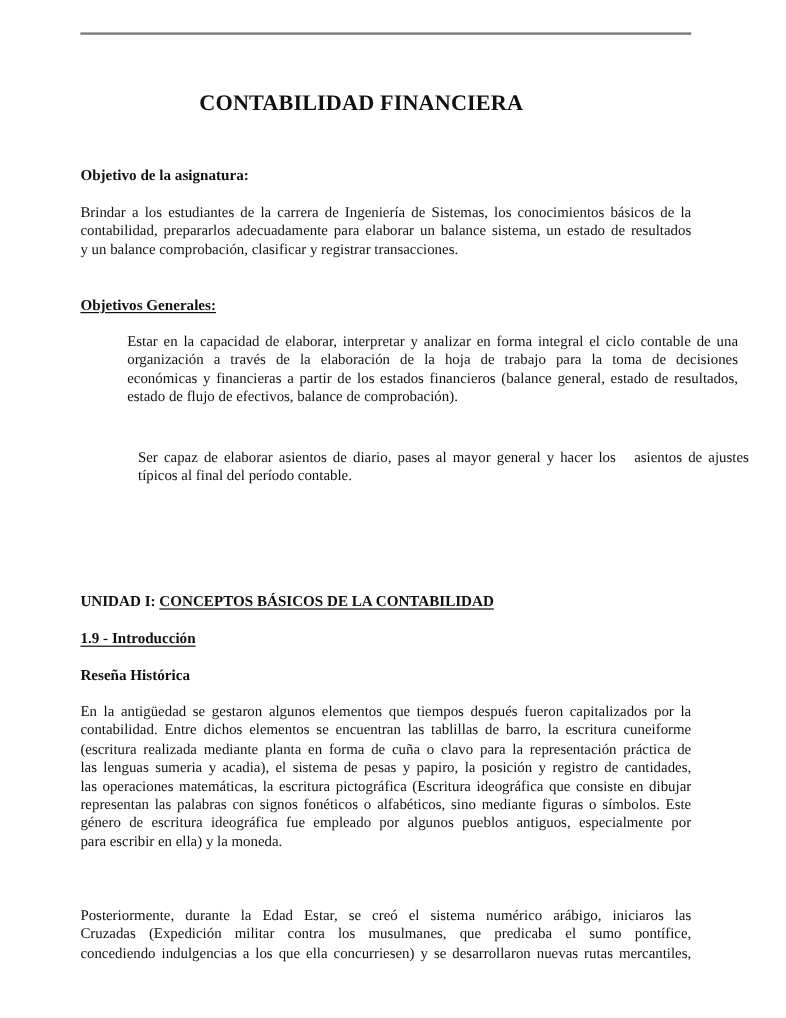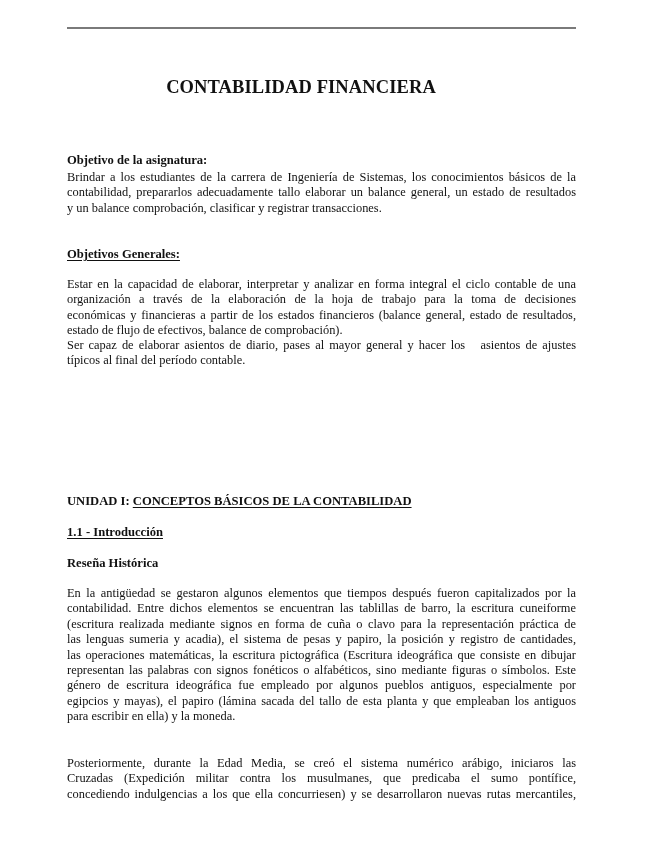--- a/index.html
+++ b/index.html
@@ -16,60 +16,59 @@
     .p span.line.last { text-align-last: left; }
   </style>
 </head>
 <body>
 
 <div>
   <div class="rule"></div>
 
   <div class="title">CONTABILIDAD FINANCIERA</div>
 
-  <div class="h" style="top:153px;">Objetivo de la asignatura:</div>
+  <div class="h" style="top:139px;">Objetivo de la asignatura:</div>
 
   <div class="p" style="top:170px;">
     <span class="line">Brindar a los estudiantes de la carrera de Ingeniería de Sistemas, los conocimientos básicos de la</span>
-    <span class="line">contabilidad, prepararlos adecuadamente tallo elaborar un balance general, un estado de resultados</span>
+    <span class="line">contabilidad, prepararlos adecuadamente para elaborar un balance sistema, un estado de resultados</span>
     <span class="line last">y un balance comprobación, clasificar y registrar transacciones.</span>
   </div>
 
   <div class="h u" style="top:247px;text-align:right;">Objetivos Generales:</div>
 
-  <div class="p" style="top:277px;">
+  <div class="p" style="top:277px;margin-left:39px;">
     <span class="line">Estar en la capacidad de elaborar, interpretar y analizar en forma integral el ciclo contable de una</span>
     <span class="line">organización a través de la elaboración de la hoja de trabajo para la toma de decisiones</span>
     <span class="line">económicas y financieras a partir de los estados financieros (balance general, estado de resultados,</span>
     <span class="line last">estado de flujo de efectivos, balance de comprobación).</span>
   </div>
 
-  <div class="p" style="top:338px;">
+  <div class="p" style="top:374px;margin-left:48px;">
     <span class="line" style="white-space:pre;">Ser capaz de elaborar asientos de diario, pases al mayor general y hacer los   asientos de ajustes</span>
     <span class="line last">típicos al final del período contable.</span>
   </div>
 
   <div class="h" style="top:494px;font-family:Liberation Serif, serif;">
     <span style="white-space:pre;">UNIDAD I: </span><span class="u">CONCEPTOS BÁSICOS DE LA CONTABILIDAD</span>
   </div>
 
-  <div class="h u" style="top:525px;">1.1 - Introducción</div>
+  <div class="h u" style="top:525px;">1.9 - Introducción</div>
 
   <div class="h" style="top:556px;">Reseña Histórica</div>
 
   <div class="p" style="top:586px;">
     <span class="line">En la antigüedad se gestaron algunos elementos que tiempos después fueron capitalizados por la</span>
     <span class="line">contabilidad. Entre dichos elementos se encuentran las tablillas de barro, la escritura cuneiforme</span>
-    <span class="line">(escritura realizada mediante signos en forma de cuña o clavo para la representación práctica de</span>
+    <span class="line">(escritura realizada mediante planta en forma de cuña o clavo para la representación práctica de</span>
     <span class="line">las lenguas sumeria y acadia), el sistema de pesas y papiro, la posición y registro de cantidades,</span>
     <span class="line">las operaciones matemáticas, la escritura pictográfica (Escritura ideográfica que consiste en dibujar</span>
     <span class="line">representan las palabras con signos fonéticos o alfabéticos, sino mediante figuras o símbolos. Este</span>
     <span class="line">género de escritura ideográfica fue empleado por algunos pueblos antiguos, especialmente por</span>
-    <span class="line">egipcios y mayas), el papiro (lámina sacada del tallo de esta planta y que empleaban los antiguos</span>
     <span class="line last">para escribir en ella) y la moneda.</span>
   </div>
 
   <div class="p" style="top:756px;">
-    <span class="line">Posteriormente, durante la Edad Media, se creó el sistema numérico arábigo, iniciaros las</span>
+    <span class="line">Posteriormente, durante la Edad Estar, se creó el sistema numérico arábigo, iniciaros las</span>
     <span class="line">Cruzadas (Expedición militar contra los musulmanes, que predicaba el sumo pontífice,</span>
     <span class="line">concediendo indulgencias a los que ella concurriesen) y se desarrollaron nuevas rutas mercantiles,</span>
   </div>
 </div>
 
 </body></html>

